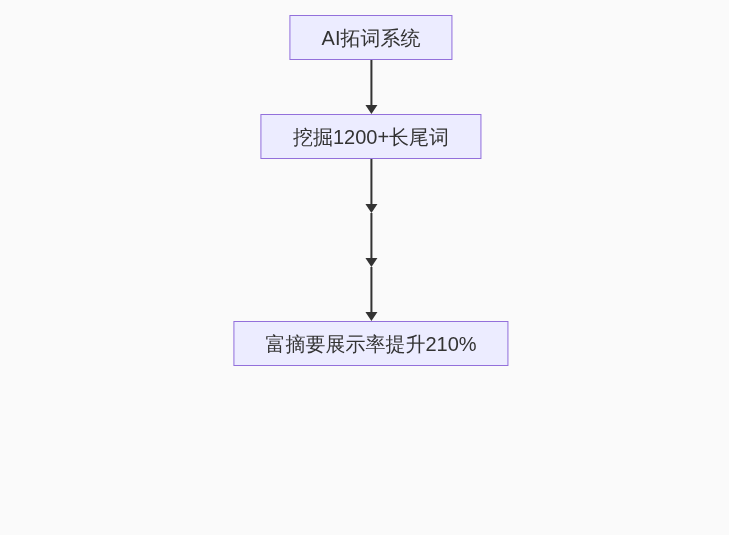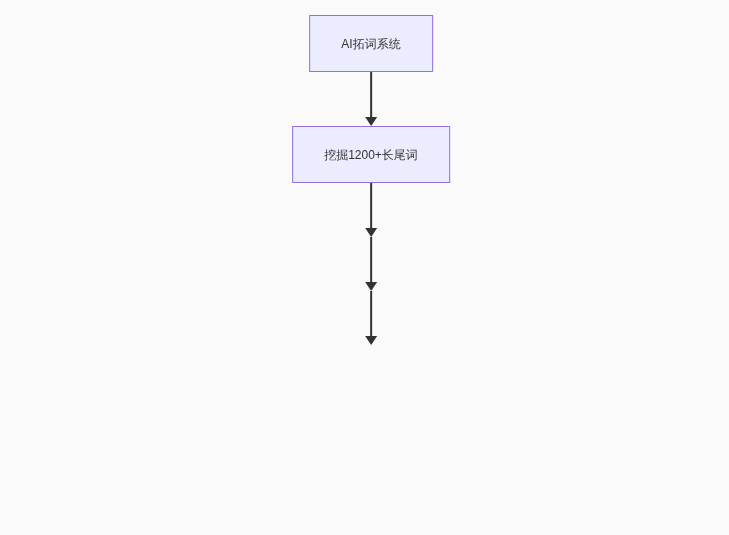--- a/index.html
+++ b/index.html
@@ -20,29 +20,29 @@
     position: absolute;
     left: 371px;
     top: 15px;
     transform: translateX(-50%);
     display: flex;
     flex-direction: column;
     align-items: center;
   }
 
   .node {
-    height: 57px;
+    height: 45px;
     display: flex;
     align-items: center;
     justify-content: center;
     padding: 0 31px;
     background: var(--node-fill, #ececff);
     border: 1px solid var(--node-border, #9370db);
     color: var(--text, #333333);
-    font-size: 12px;
+    font-size: 20px;
     white-space: nowrap;
     line-height: 1;
   }
 
   .edge {
     height: 54px;
     display: flex;
     flex-direction: column;
     align-items: center;
   }
@@ -89,14 +89,17 @@
     <div class="shaft"></div>
     <div class="head"></div>
   </div>
 
 
   <div class="edge">
     <div class="shaft"></div>
     <div class="head"></div>
   </div>
 
+  <div class="node">
+    <span>富摘要展示率提升210%</span>
+  </div>
 
 </div>
 
 </body></html>

